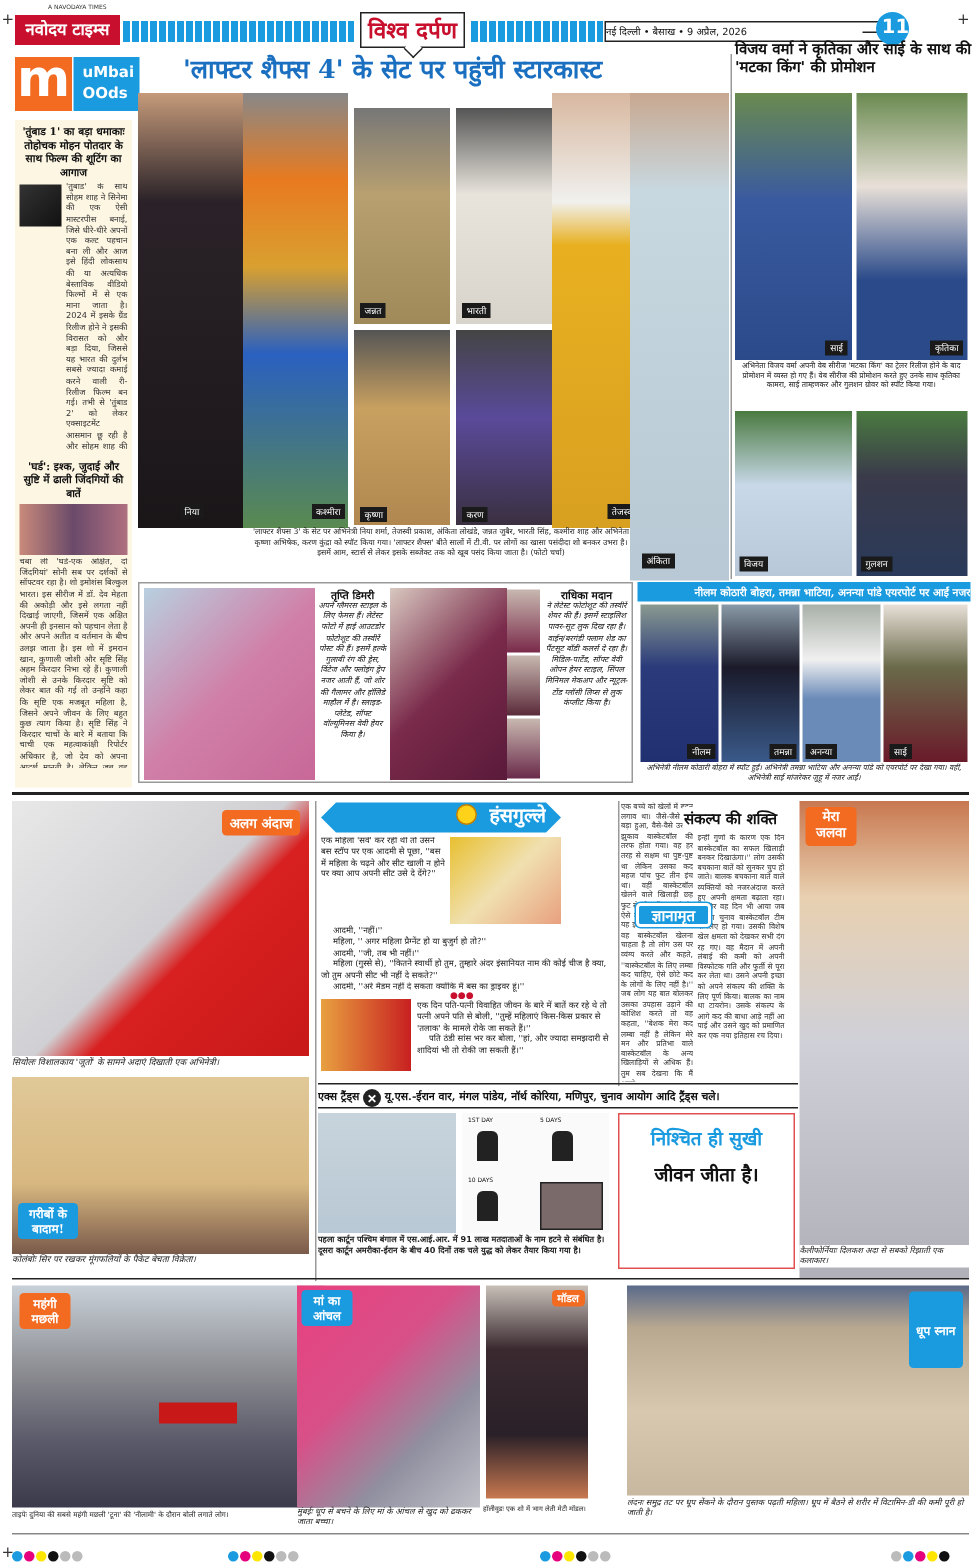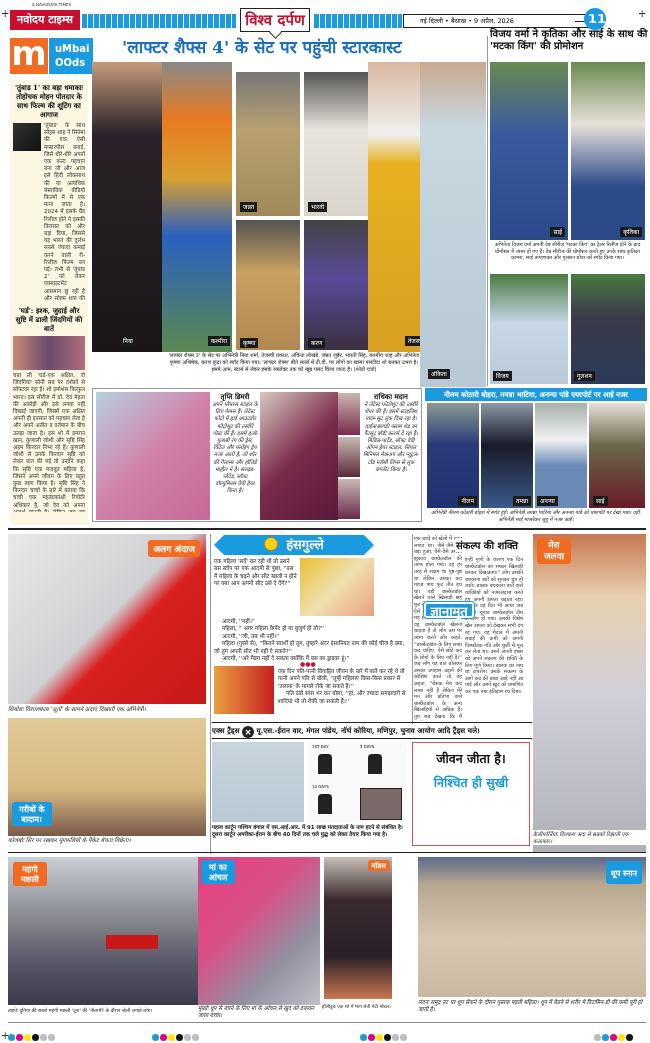--- a/index.html
+++ b/index.html
@@ -3,32 +3,32 @@
 <meta charset="utf-8">
 <style>
 *{box-sizing:border-box;margin:0;padding:0}
 body{width:650px;height:1043px;background:#fff;font-family:"DejaVu Sans",sans-serif;position:relative;overflow:hidden;color:#111}
 .abs{position:absolute}
 .mast{left:10px;top:10px;width:70px;height:20px;background:#c8102e;color:#fff;font-size:11px;font-weight:bold;text-align:center;line-height:20px;font-family:"DejaVu Serif",serif}
 .mast-small{left:32px;top:2px;font-size:4px;color:#333}
 .stripe{top:14px;height:14px;background:repeating-linear-gradient(90deg,#1a9be0 0 5px,#fff 5px 6px)}
 .sec-title{left:240px;top:8px;width:70px;height:24px;border:1.5px solid #222;background:#fff;color:#c8102e;font-size:15px;font-weight:bold;text-align:center;line-height:22px;font-family:"DejaVu Serif",serif}
 .sec-title:after{content:"";position:absolute;left:30px;bottom:-6px;width:8px;height:8px;background:#fff;border-right:1.5px solid #222;border-bottom:1.5px solid #222;transform:rotate(45deg)}
-.dateline{left:403px;top:14px;width:196px;height:14px;border:1px solid #222;background:#fff;font-size:6.5px;line-height:12px;padding-left:16px}
+.dateline{left:403px;top:14px;width:196px;height:14px;border:1px solid #222;background:#fff;font-size:6.5px;line-height:12px;padding-left:0}
 .pageno{left:584px;top:8px;width:22px;height:22px;border-radius:50%;background:#1a9be0;color:#fff;font-weight:bold;font-size:13px;text-align:right;line-height:22px}
 .photo{background:linear-gradient(135deg,#c9b8a8,#8a6e5a);overflow:hidden}
 .tag{position:absolute;background:#1a1a1a;color:#fff;font-size:6px;padding:1px 3px}
 .orange-tag{position:absolute;background:#f26b21;color:#fff;font-weight:bold;border-radius:3px;text-align:center;font-family:"DejaVu Serif",serif}
 .blue-tag{position:absolute;background:#1a9be0;color:#fff;font-weight:bold;border-radius:3px;text-align:center;font-family:"DejaVu Serif",serif}
 .txt{font-size:5.5px;line-height:7.2px;color:#333;text-align:justify}
 .cap{font-size:5.8px;line-height:7.5px;color:#222;font-style:italic}
 .hl{font-weight:bold;color:#111;font-family:"DejaVu Serif",serif}
 .hline{height:1px;background:#222}
 .vline{width:1px;background:#999}
-.bluebar{background:#1a9be0;color:#fff;font-weight:bold;text-align:center;font-family:"DejaVu Serif",serif}
+.bluebar{background:#1a9be0;color:#fff;font-weight:bold;text-align:right;font-family:"DejaVu Serif",serif}
 .dot{display:inline-block;width:7px;height:7px;border-radius:50%;margin-right:1px}
 </style>
 </head>
 <body>
 
 <div class="abs" style="left:1px;top:8px;font-size:10px;color:#333">+</div>
 <div class="abs mast-small">A NAVODAYA TIMES</div>
 <div class="abs mast">नवोदय टाइम्स</div>
 <div class="abs stripe" style="left:82px;width:154px"></div>
 <div class="abs sec-title">विश्व दर्पण</div>
@@ -162,21 +162,21 @@
 <div class="abs photo" style="left:214px;top:666px;width:60px;height:48px;background:linear-gradient(90deg,#e8a040,#c82020)"></div>
 <div class="abs" style="left:278px;top:668px;width:130px;font-size:5.6px;line-height:7.4px;color:#222">
   <div>एक दिन पति-पत्नी विवाहित जीवन के बारे में बातें कर रहे थे तो पत्नी अपने पति से बोली, ''तुम्हें महिलाएं किस-किस प्रकार से 'तलाक' के मामले रोके जा सकते हैं।''</div>
   <div style="text-indent:8px">पति ठंडी सांस भर कर बोला, ''हां, और ज्यादा समझदारी से शादियां भी तो रोकी जा सकती हैं।''</div>
 </div>
 
 <div class="abs vline" style="left:412px;top:534px;height:190px"></div>
 <div class="abs txt" style="left:414px;top:535px;width:48px;height:186px;overflow:hidden;font-size:5px;line-height:6.6px">एक बच्चे को खेलों में बहुत लगाव था। जैसे-जैसे वह बड़ा हुआ, वैसे-वैसे उसका झुकाव बास्केटबॉल की तरफ होता गया। वह हर तरह से सक्षम था पुष्ट-पुष्ट था लेकिन उसका कद महज पांच फुट तीन इंच था। वहीं बास्केटबॉल खेलने वाले खिलाड़ी छह फुट से भी अधिक लम्बे थे। ऐसे में जब बालक अपनी यह इच्छा व्यक्त करता कि वह बास्केटबॉल खेलना चाहता है तो लोग उस पर व्यंग्य करते और कहते, ''बास्केटबॉल के लिए लम्बा कद चाहिए, ऐसे छोटे कद के लोगों के लिए नहीं है।'' जब लोग यह बात बोलकर उसका उपहास उड़ाने की कोशिश करते तो वह कहता, ''बेशक मेरा कद लम्बा नहीं है लेकिन मेरे मन और प्रतिभा वाले बास्केटबॉल के अन्य खिलाड़ियों से अधिक हैं। तुम सब देखना कि मैं अपने</div>
 <div class="abs hl" style="left:455px;top:538px;width:64px;font-size:10px;background:#fff;text-align:center">संकल्प की शक्ति</div>
 <div class="abs txt" style="left:465px;top:556px;width:58px;height:166px;overflow:hidden;font-size:5px;line-height:6.6px">इन्हीं गुणों के कारण एक दिन बास्केटबॉल का सफल खिलाड़ी बनकर दिखाऊंगा।'' लोग उसकी बचकाना बातें को सुनकर चुप हो जाते। बालक बचकाना बातें वाले व्यक्तियों को नजरअंदाज करते हुए अपनी क्षमता बढ़ाता रहा। आखिर वह दिन भी आया जब उसका चुनाव बास्केटबॉल टीम के लिए हो गया। उसकी विशेष खेल क्षमता को देखकर सभी दंग रह गए। वह मैदान में अपनी लंबाई की कमी को अपनी विस्फोटक गति और फुर्ती से पूरा कर लेता था। उसने अपनी इच्छा को अपने संकल्प की शक्ति के लिए पूर्ण किया। बालक का नाम था टायरोन। उसके संकल्प के आगे कद की बाधा आड़े नहीं आ पाई और उसने खुद को प्रमाणित कर एक नया इतिहास रच दिया।</div>
-<div class="abs blue-tag" style="left:424px;top:602px;width:50px;height:16px;font-size:13px;line-height:16px;border:2px solid #fff;box-shadow:0 0 0 1px #1a9be0">ज्ञानामृत</div>
+<div class="abs blue-tag" style="left:424px;top:602px;width:50px;height:16px;font-size:10px;line-height:16px;border:2px solid #fff;box-shadow:0 0 0 1px #1a9be0">ज्ञानामृत</div>
 
 <div class="abs photo" style="left:533px;top:534px;width:113px;height:318px;background:linear-gradient(180deg,#c87850 0,#e8d0b0 20%,#d0d0d8 50%,#b0b0b8 100%)">
   <span class="orange-tag" style="left:4px;top:4px;width:34px;font-size:9px;line-height:11px;padding:2px"><span>मेरा जलवा</span></span>
 </div>
 <div class="abs cap" style="left:533px;top:830px;width:113px;font-size:5.4px;line-height:7px;background:#fff;padding-top:1px">कैलीफोर्नियाः दिलकश अदा से सबको रिझाती एक कलाकार।</div>
 
 <div class="abs hline" style="left:212px;top:722px;width:320px"></div>
 <div class="abs" style="left:212px;top:725px;width:320px;font-size:7.2px;font-weight:bold;white-space:nowrap;overflow:hidden;font-family:'DejaVu Serif',serif">
   <span>एक्स ट्रैंड्स</span>
   <span style="display:inline-block;width:12px;height:12px;border-radius:50%;background:#222;color:#fff;font-size:8px;text-align:center;line-height:12px;vertical-align:-2px">✕</span>
@@ -190,22 +190,22 @@
   <div style="position:absolute;left:4px;top:42px;font-size:4px">10 DAYS</div>
   <div style="position:absolute;left:68px;top:48px;font-size:4px;border:1px solid #222;border-radius:4px;padding:0 1px">NOW!</div>
   <div style="position:absolute;left:10px;top:12px;width:14px;height:20px;background:#222;border-radius:4px 4px 0 0"></div>
   <div style="position:absolute;left:60px;top:12px;width:14px;height:20px;background:#222;border-radius:4px 4px 0 0"></div>
   <div style="position:absolute;left:10px;top:52px;width:14px;height:20px;background:#222;border-radius:4px 4px 0 0"></div>
   <div style="position:absolute;left:52px;top:46px;width:42px;height:32px;background:#7a6a6a;border:1px solid #222"></div>
 </div>
 <div class="abs" style="left:212px;top:824px;width:198px;font-size:5.4px;line-height:7.4px;font-weight:bold;color:#222">पहला कार्टून पश्चिम बंगाल में एस.आई.आर. में 91 लाख मतदाताओं के नाम हटने से संबंधित है। दूसरा कार्टून अमरीका-ईरान के बीच 40 दिनों तक चले युद्ध को लेकर तैयार किया गया है।</div>
 
 <div class="abs" style="left:412px;top:742px;width:118px;height:104px;border:1.5px solid #e05050;background:#fff;text-align:center;font-family:'DejaVu Serif',serif;font-weight:bold;padding-top:4px">
+  <div style="color:#1a9be0;font-size:12.5px;line-height:24px">निश्चित ही सुखी</div>
   <div style="color:#111;font-size:12.5px;line-height:24px">जीवन जीता है।</div>
-  <div style="color:#1a9be0;font-size:12.5px;line-height:24px">निश्चित ही सुखी</div>
 </div>
 
 <div class="abs hline" style="left:8px;top:852px;width:638px"></div>
 <div class="abs photo" style="left:8px;top:857px;width:208px;height:148px;background:linear-gradient(180deg,#c8d0d8,#8a8a90 40%,#5a5a6a 70%,#3a3a4a)">
   <span class="orange-tag" style="left:5px;top:5px;width:34px;font-size:8px;line-height:10px;padding:2px">
     <span style="display:block">महंगी</span>
     <span style="display:block">मछली</span>
   </span>
   <span style="position:absolute;left:98px;top:78px;width:52px;height:14px;background:#c81818"></span>
 </div>
@@ -215,21 +215,21 @@
     <span style="display:block">मां का</span>
     <span style="display:block">आंचल</span>
   </span>
 </div>
 <div class="abs cap" style="left:198px;top:1005px;width:124px;font-size:5.5px;line-height:7px">मुंबईः धूप से बचने के लिए मां के आंचल से खुद को ढककर जाता बच्चा।</div>
 <div class="abs photo" style="left:324px;top:857px;width:68px;height:142px;background:linear-gradient(180deg,#c8c0b8,#3a2a30 30%,#2a2028 70%,#c87850)">
   <span class="orange-tag" style="right:2px;top:3px;font-size:7px;padding:1px 4px">मॉडल</span>
 </div>
 <div class="abs cap" style="left:322px;top:1003px;width:94px;font-size:4.6px;font-style:normal;white-space:nowrap;overflow:hidden">हॉलीवुडः एक शो में भाग लेती मेटी मॉडल।</div>
 <div class="abs photo" style="left:418px;top:857px;width:228px;height:140px;background:linear-gradient(180deg,#5a6a8a 0,#b8a890 20%,#d8c8b0 60%,#c8b8a0)">
-  <span class="blue-tag" style="right:4px;top:4px;font-size:8px;padding:6px 5px">धूप स्नान</span>
+  <span class="blue-tag" style="right:4px;top:4px;font-size:8px;padding:20px 5px">धूप स्नान</span>
 </div>
 <div class="abs cap" style="left:418px;top:999px;width:226px;font-size:5.5px;line-height:7px">लंदनः समुद्र तट पर धूप सेंकने के दौरान पुस्तक पढ़ती महिला। धूप में बैठने से शरीर में विटामिन-डी की कमी पूरी हो जाती है।</div>
 
 <div class="abs hline" style="left:8px;top:1022px;width:638px;background:#888"></div>
 <div class="abs" style="left:8px;top:1026px">
   <span class="dot" style="background:#1a9be0"></span><span class="dot" style="background:#e5007e"></span><span class="dot" style="background:#ffe600"></span><span class="dot" style="background:#111"></span><span class="dot" style="background:#bbb"></span><span class="dot" style="background:#bbb"></span>
 </div>
 <div class="abs" style="left:152px;top:1026px">
   <span class="dot" style="background:#1a9be0"></span><span class="dot" style="background:#e5007e"></span><span class="dot" style="background:#ffe600"></span><span class="dot" style="background:#111"></span><span class="dot" style="background:#bbb"></span><span class="dot" style="background:#bbb"></span>
 </div>

